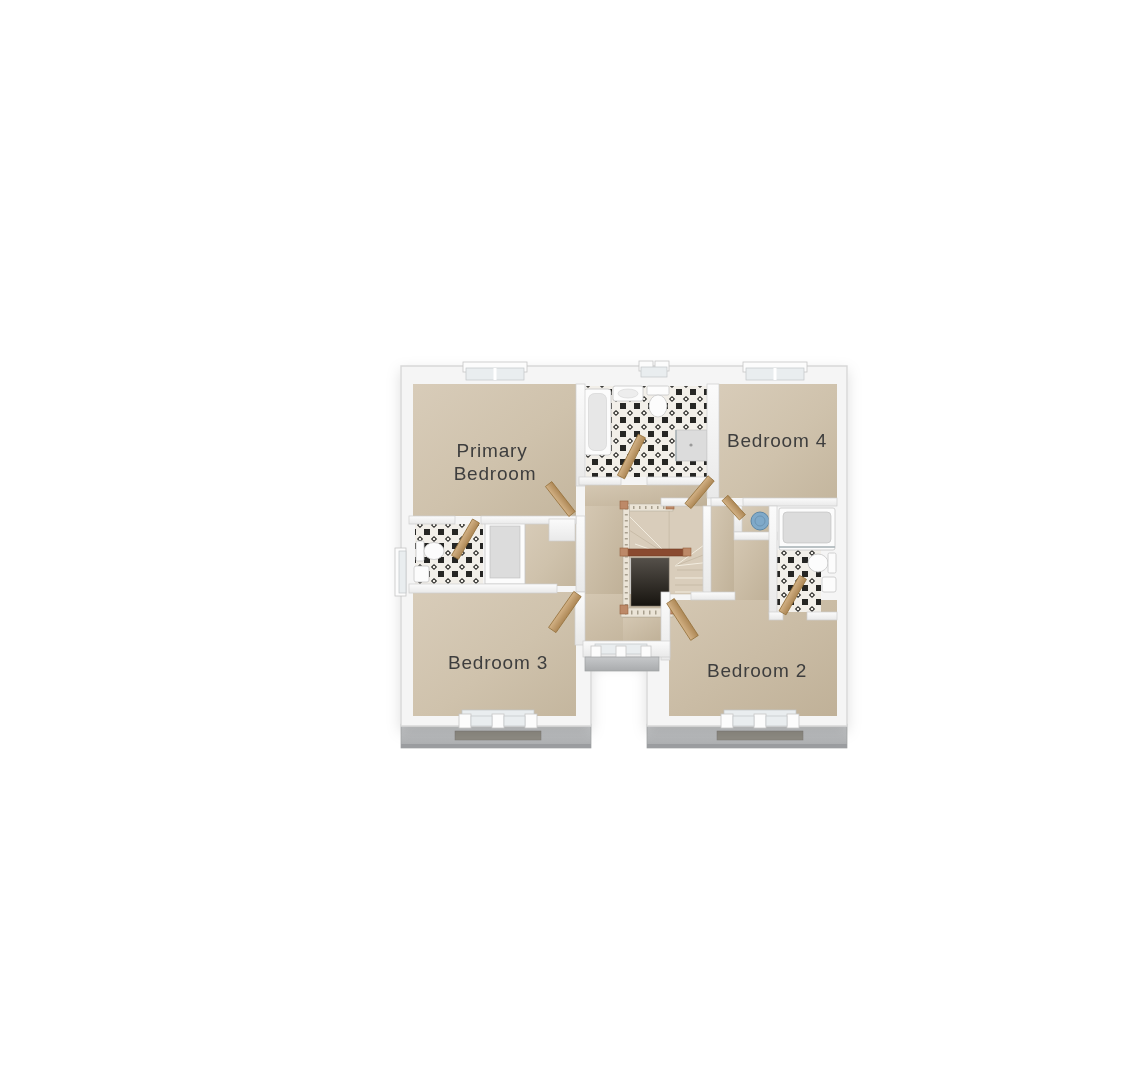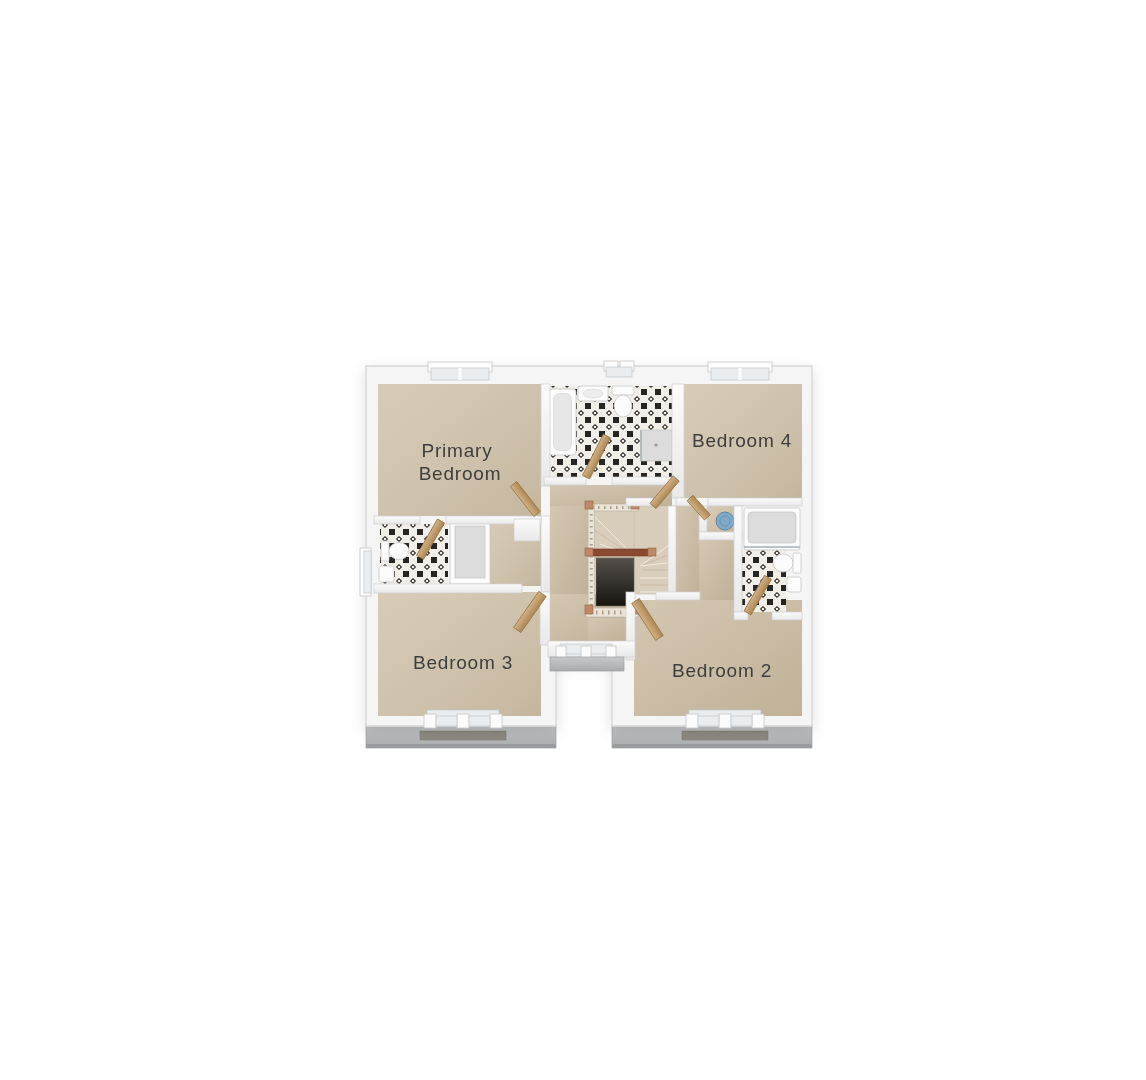--- a/index.html
+++ b/index.html
@@ -1,17 +1,17 @@
 <!DOCTYPE html>
 <html style="--bg: #ffffff; --label: #3e3e3e; --wallEdge: #cfcfcf; --fixture: #fcfcfc; --fixtureEdge: #c6c6c6; --tray: #dcdcdc; --glass: #e9edef; --woodEdge: #97743f; --spindle: #ebe4d7; --post: #bd8968; --railDark: #8a4a30; --tileDark: #262624; --tileLight: #f2efe9; --floorLight: #d8ccb9; --floorDark: #c4b69e; --sillLight: #c6c8ca; --sillDark: #acaeb0; --ledge: #8d8a82; --basinBlue: #7fa9c9;"><head>
 <meta charset="utf-8">
 <style>
   html,body{margin:0;padding:0;background:#ffffff;}
   .stage{position:relative;width:951px;height:1080px;background:var(--bg,#ffffff);overflow:hidden;
-         font-family:"Liberation Sans", sans-serif;}
+         font-family:"Liberation Sans", sans-serif;margin-left:35px;}
   svg{position:absolute;left:0;top:0;}
   .room-label{fill:var(--label,#3e3e3e);font-family:"Liberation Sans",sans-serif;
               font-size:19px;letter-spacing:.8px;font-weight:500;text-anchor:middle;}
   .wall{fill:url(#wallG);stroke:var(--wallEdge,#cfcfcf);stroke-width:.7;}
   .fix{fill:var(--fixture,#fcfcfc);stroke:var(--fixtureEdge,#c6c6c6);stroke-width:.8;}
   .tray{fill:var(--tray,#dcdcdc);stroke:#bcbcbc;stroke-width:.6;}
   .glass{fill:var(--glass,#e9edef);stroke:#c2c6c8;stroke-width:.7;}
   .doorp{fill:url(#woodG);stroke:var(--woodEdge,#97743f);stroke-width:.8;}
   .sill{fill:url(#sillG);stroke:#9da0a2;stroke-width:.7;}
   .rail{fill:var(--spindle,#ebe4d7);stroke:#b5ad9d;stroke-width:.6;}

